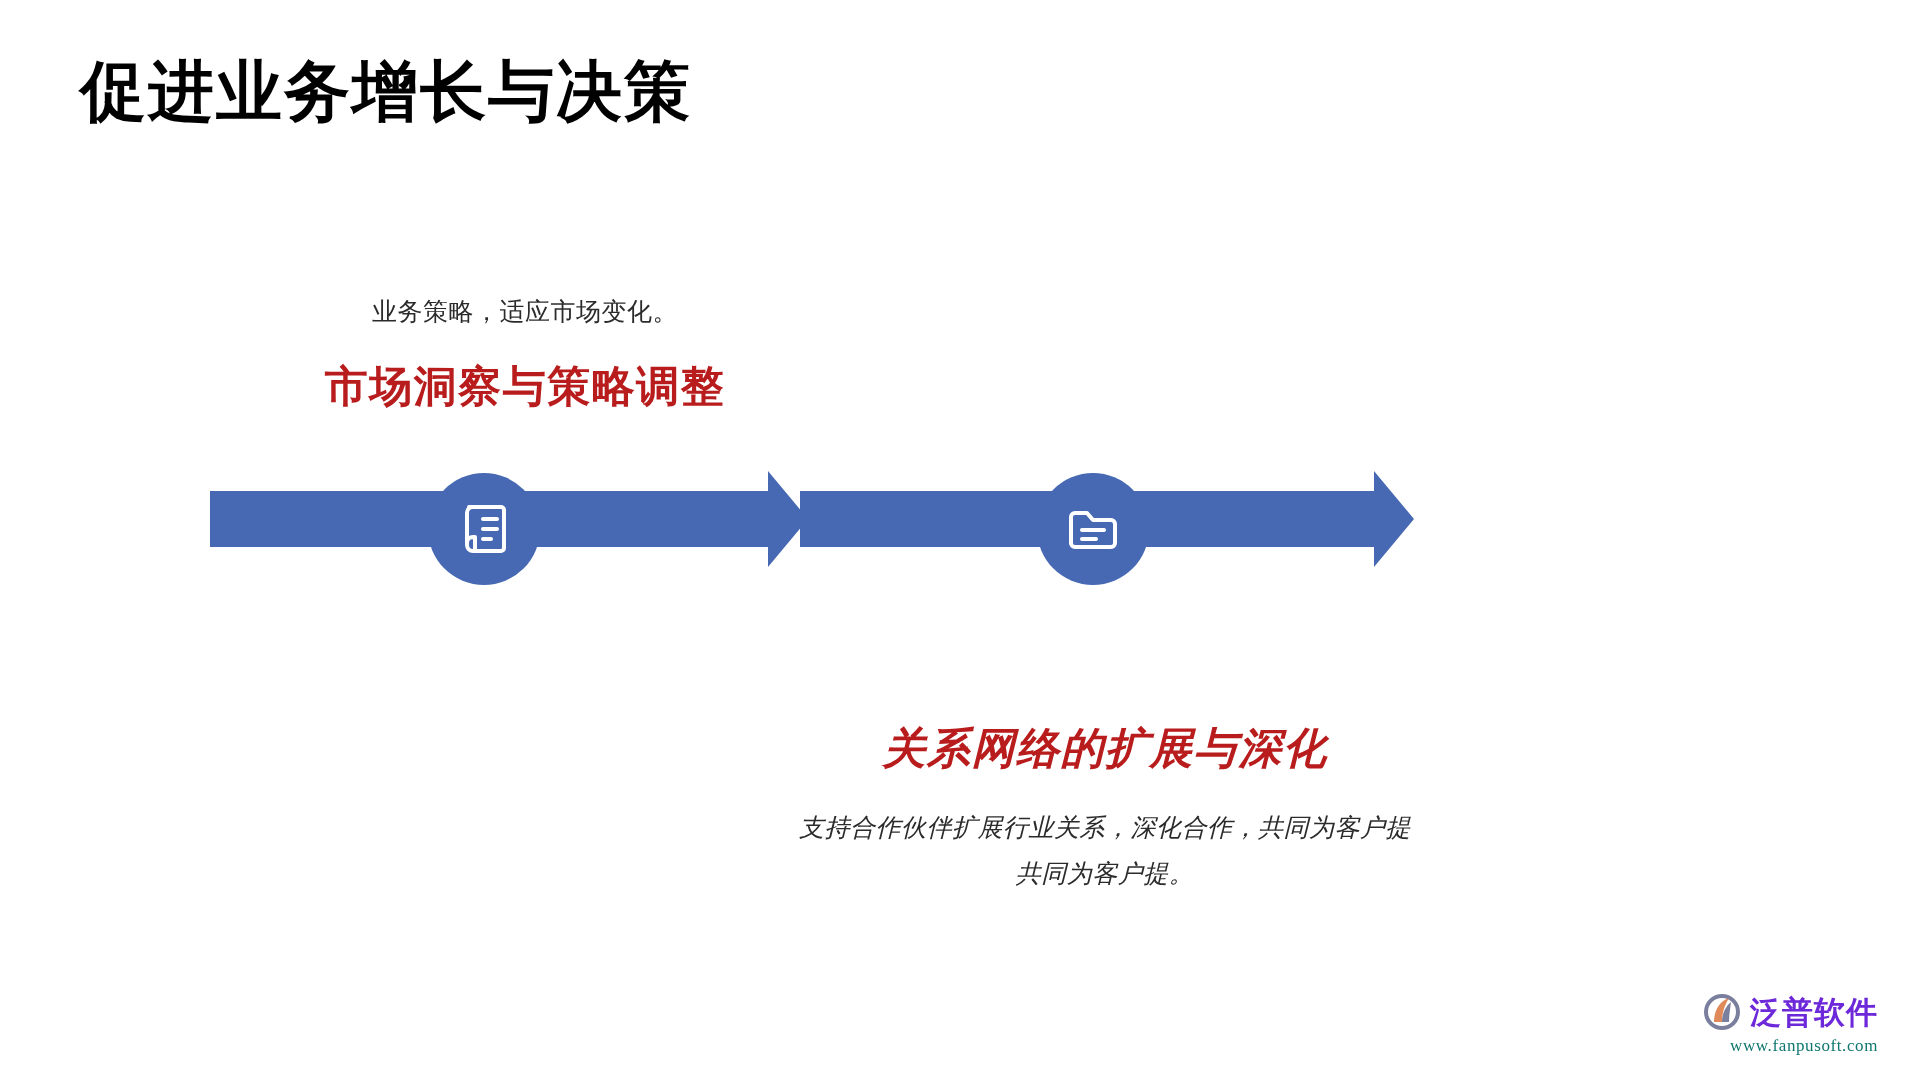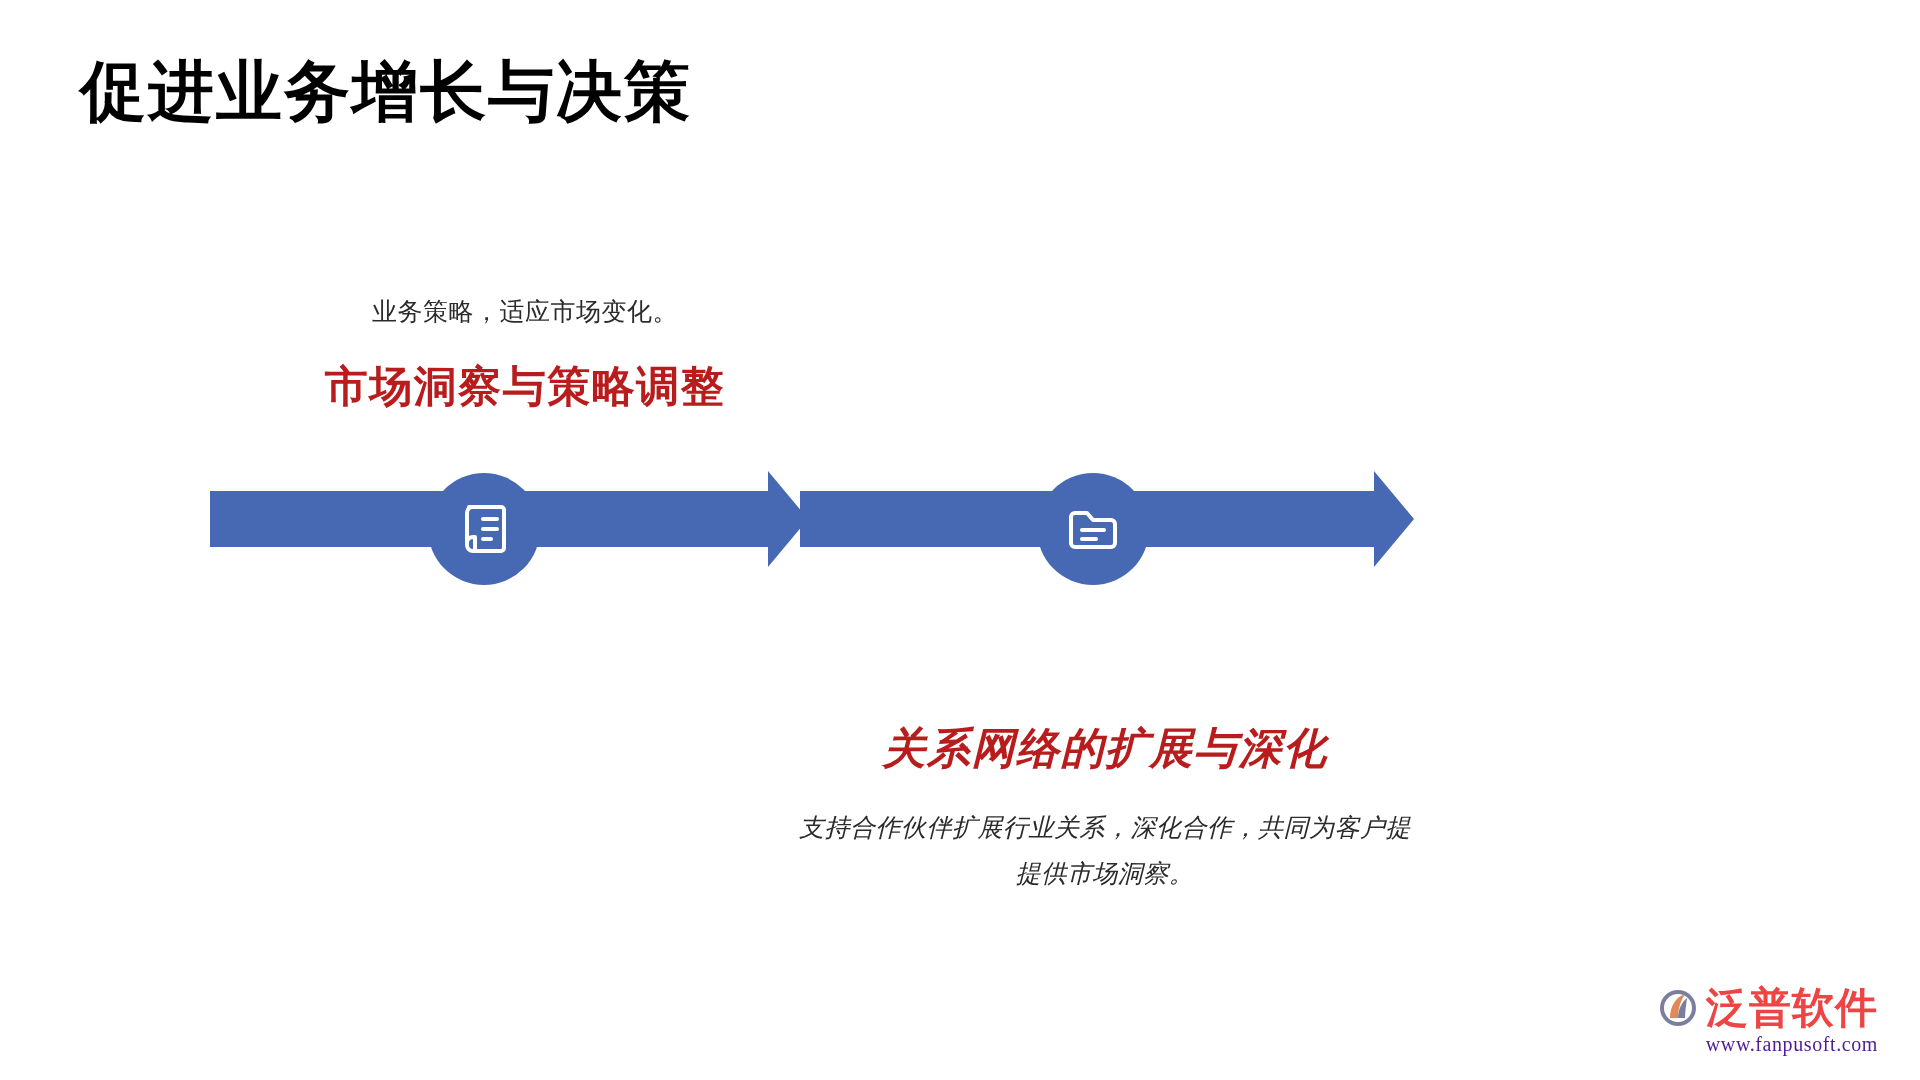--- a/index.html
+++ b/index.html
@@ -120,30 +120,30 @@
     display: flex;
     align-items: center;
     gap: 8px;
   }
   .logo-mark {
     width: 40px;
     height: 40px;
     flex: 0 0 auto;
   }
   .logo-name {
-    font-size: 42px;
+    font-size: 31px;
     font-weight: 700;
-    color: #ef4444;
+    color: #6d28d9;
     letter-spacing: 1px;
     line-height: 1;
   }
   .logo-url {
     margin-top: 5px;
-    font-size: 20px;
-    color: #4c1d95;
+    font-size: 17px;
+    color: #0f766e;
     font-family: "Liberation Serif", "DejaVu Serif", serif;
     letter-spacing: 0.6px;
     line-height: 1;
   }
 </style>
 </head>
 <body>
 
 <div id="slide">
 
@@ -186,21 +186,21 @@
           <line x1="16" y1="34" x2="30" y2="34" stroke="#ffffff" stroke-width="4" stroke-linecap="round"></line>
         </svg>
       </div>
     </div>
   </div>
 
   <div class="block-lower">
     <div class="sub-heading">关系网络的扩展与深化</div>
     <div class="body-text">
       <span class="ln">支持合作伙伴扩展行业关系，深化合作，共同为客户提</span>
-      <span class="ln">提供市场洞察。</span>
+      <span class="ln">共同为客户提。</span>
     </div>
   </div>
 
   <div class="logo">
     <div class="logo-row">
       <svg class="logo-mark" viewBox="0 0 40 40">
         <path d="M20 2 A18 18 0 1 0 20 38 A18 18 0 1 0 20 2 Z
                  M20 6 A14 14 0 1 1 20 34 A14 14 0 1 1 20 6 Z" fill="#7b7f9e"></path>
         <path d="M12 30 C12 18 18 9 27 6 C22 14 20 22 20 30 Z" fill="#e08a5a"></path>
         <path d="M20 30 C20 22 23 15 29 10 C28 18 27 24 27 30 Z" fill="#7b7f9e"></path>

